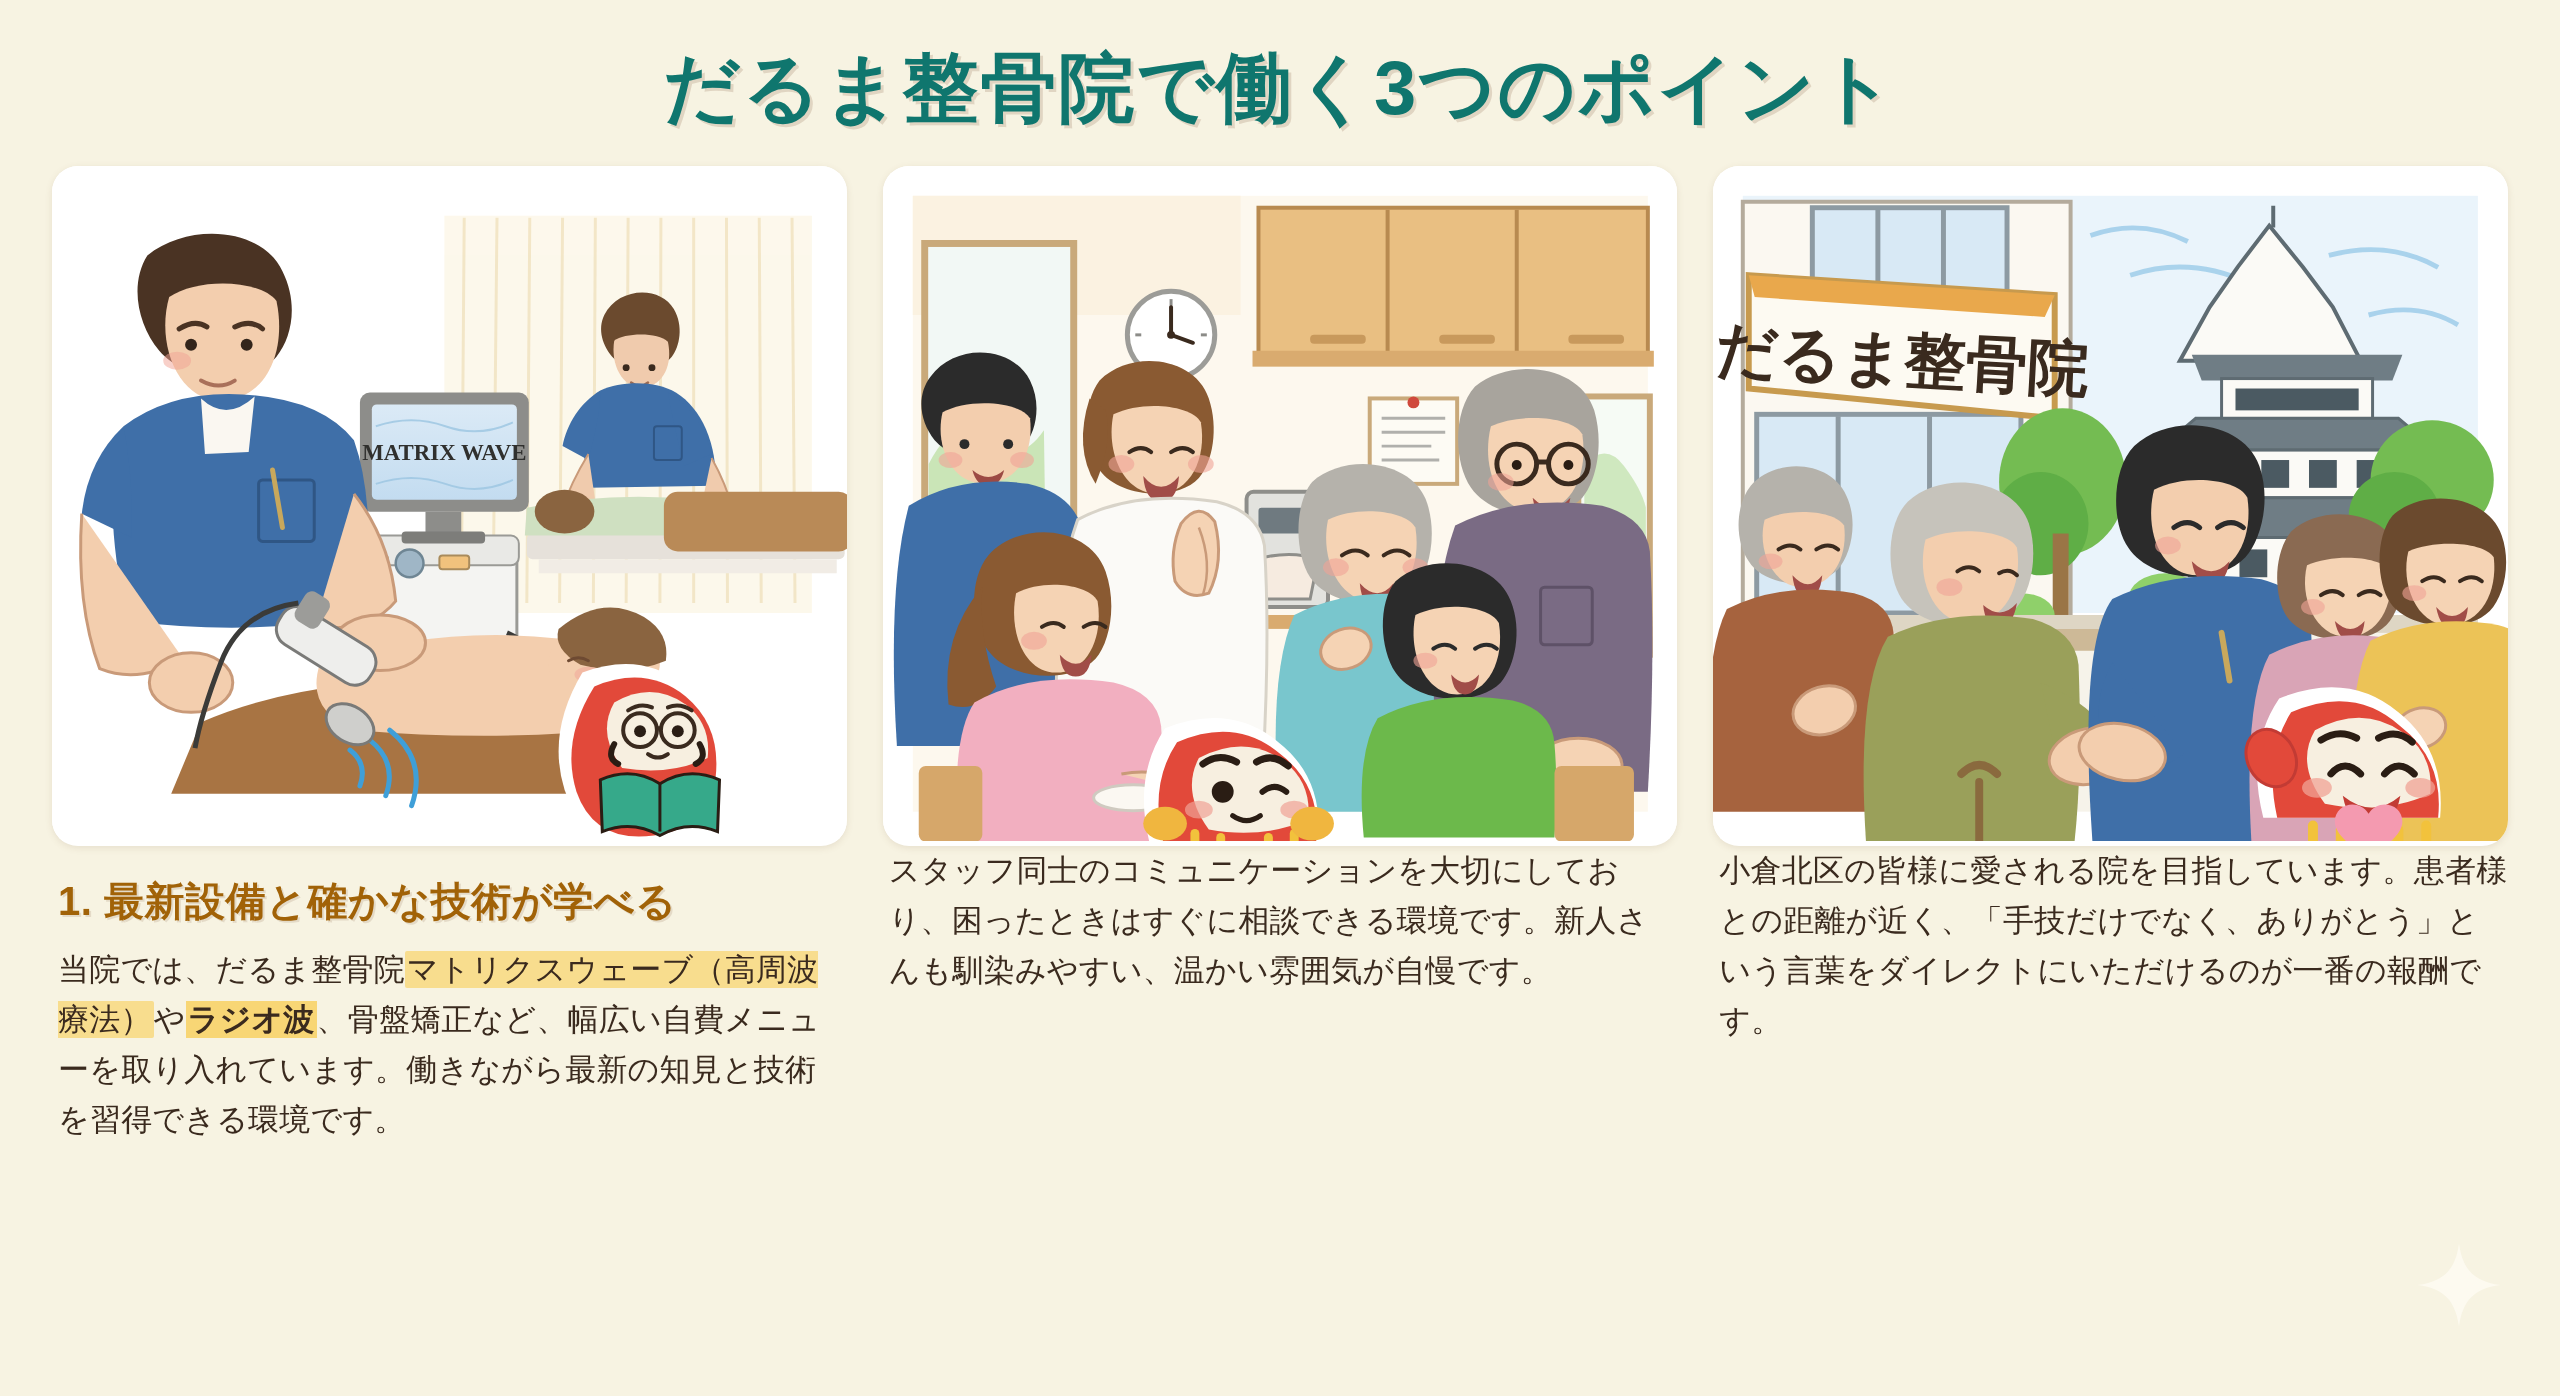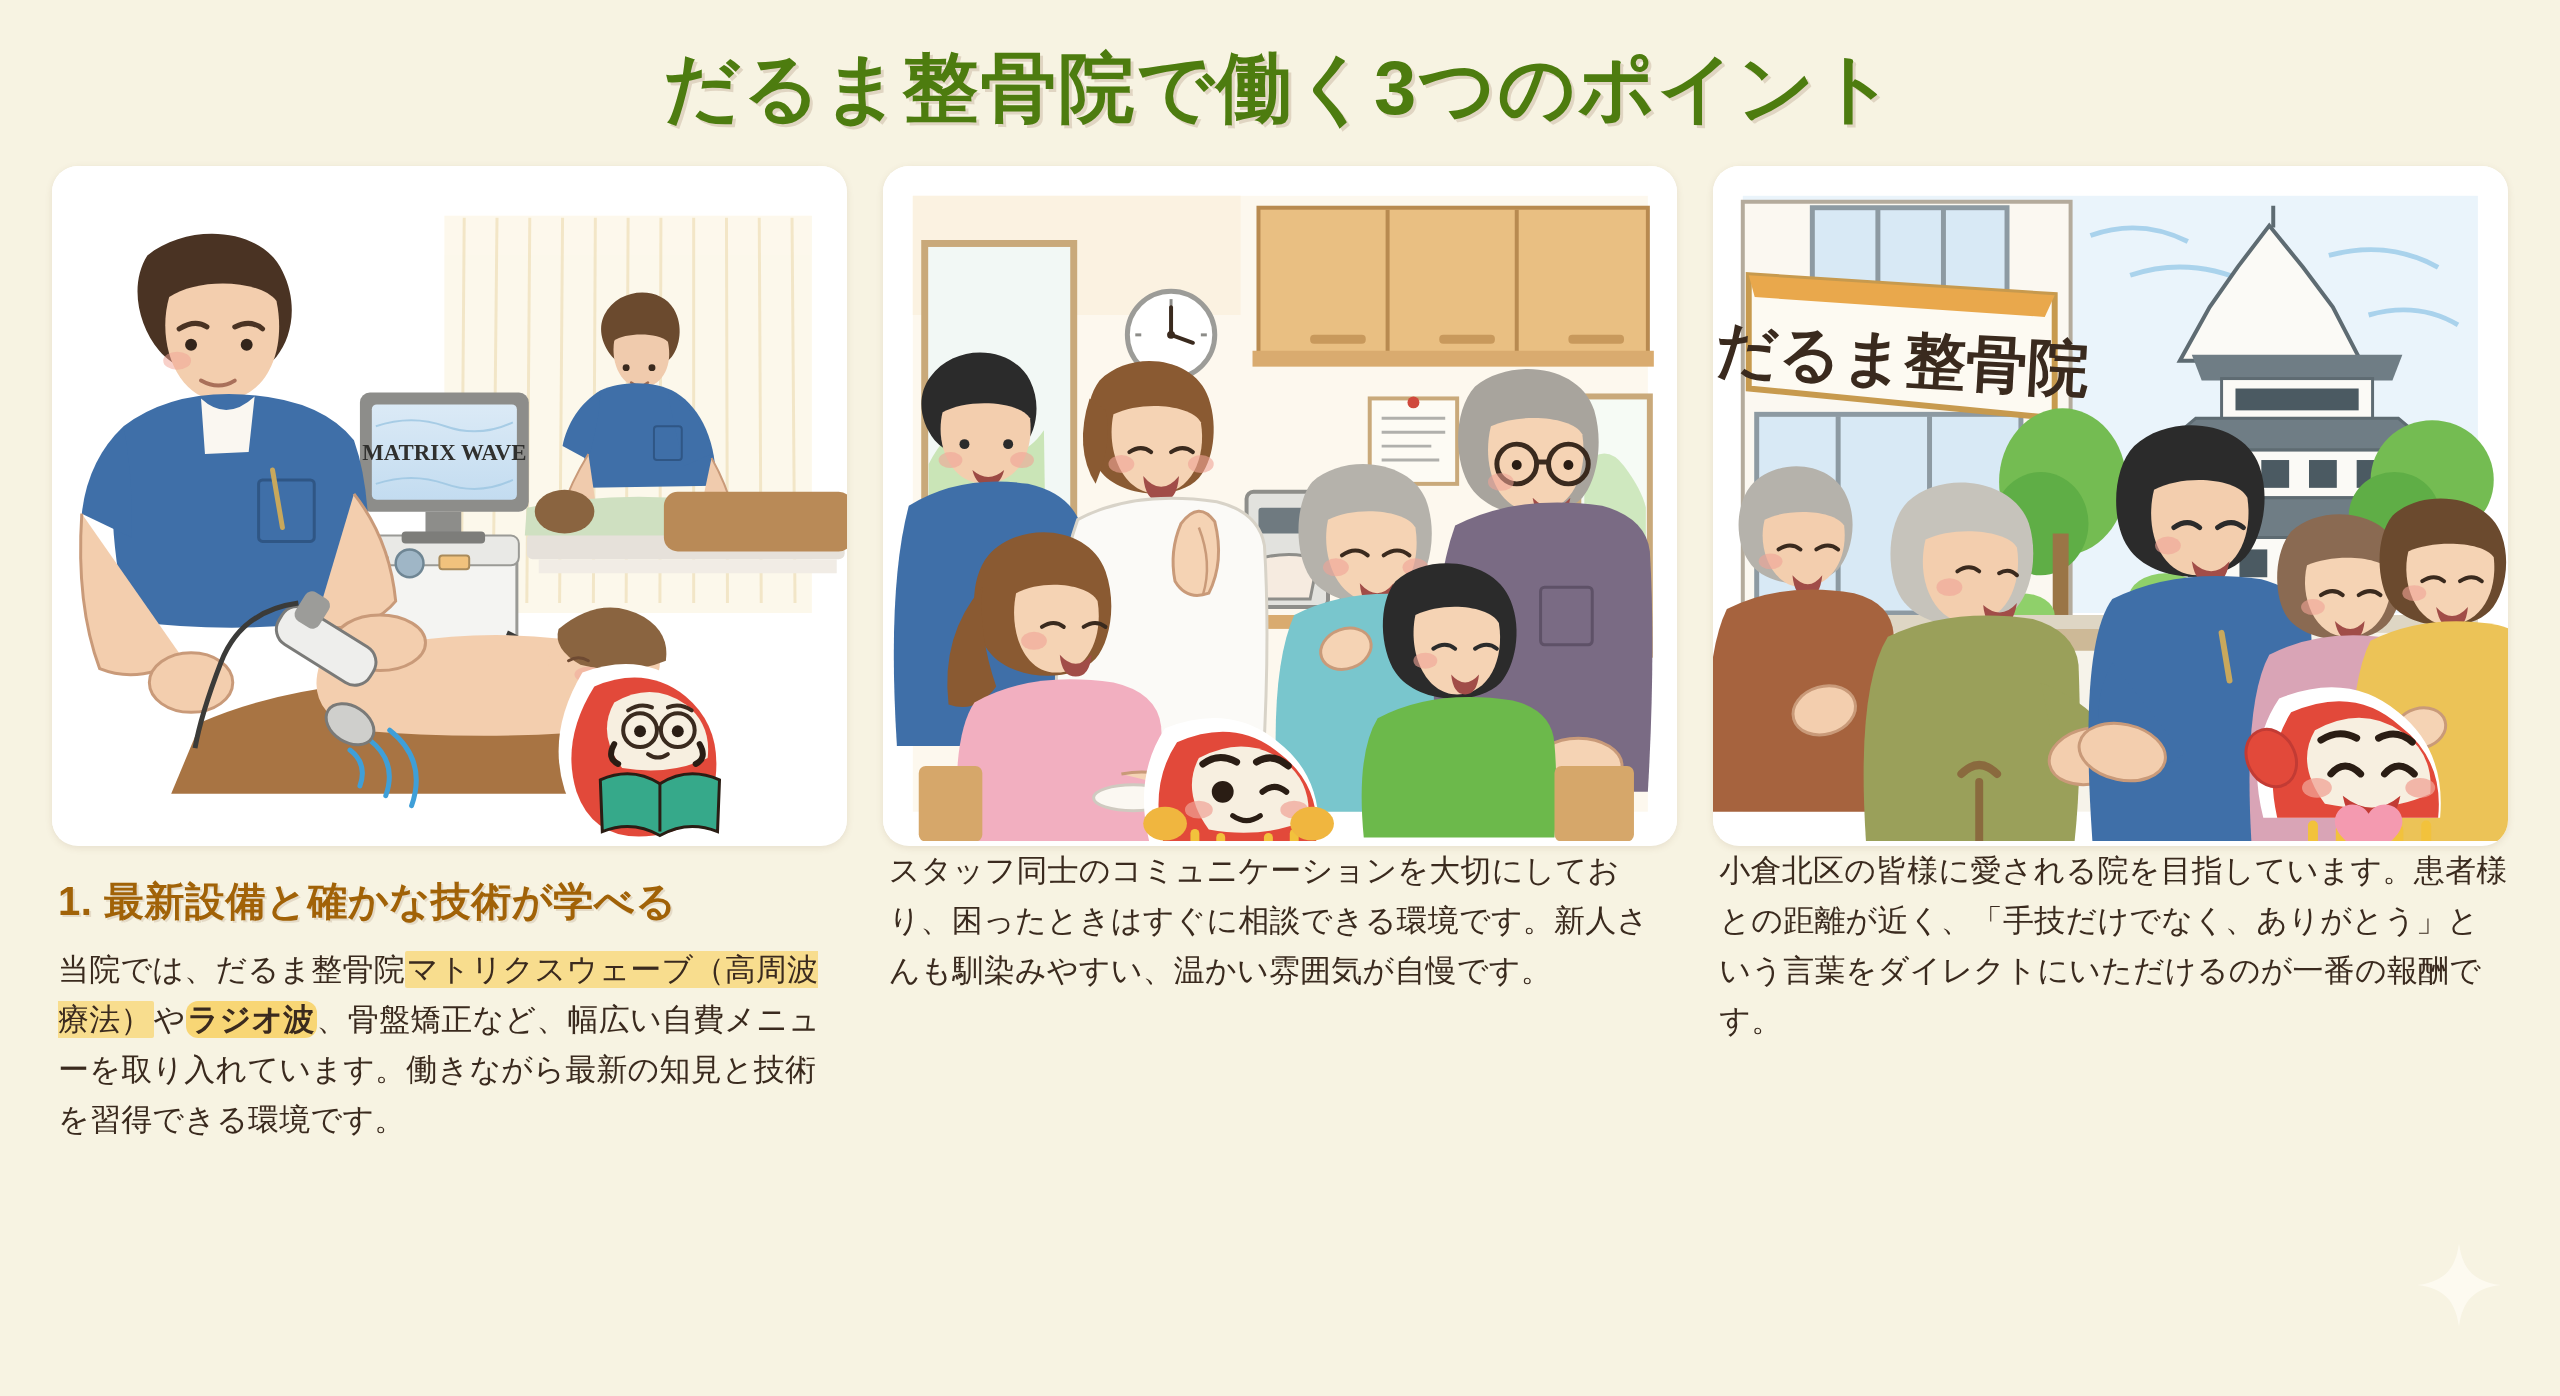--- a/index.html
+++ b/index.html
@@ -14,21 +14,21 @@
     background: #f7f3e2;
     font-family: "Liberation Sans", "DejaVu Sans", sans-serif;
     position: relative;
   }
 
   
   .page-title {
     text-align: center;
     font-size: 76px;
     font-weight: 700;
-    color: #4d7c0f;
+    color: #0f766e;
     letter-spacing: 2px;
     padding-top: 46px;
     line-height: 1.1;
     text-shadow: 3px 3px 0 rgba(120,80,50,.18);
   }
 
   
   .cards {
     display: flex;
     gap: 36px;
@@ -72,21 +72,21 @@
   }
   .hl {
     background: #f8dd8e;
     padding: 1px 2px;
     border-radius: 2px;
   }
   .hl-strong {
     background: #f8d675;
     font-weight: 700;
     padding: 1px 2px;
-    border-radius: 12px;
+    border-radius: 0;
   }
 
   
   .sparkle {
     position: absolute;
     right: 58px;
     bottom: 68px;
     width: 86px;
     height: 86px;
     pointer-events: none;

